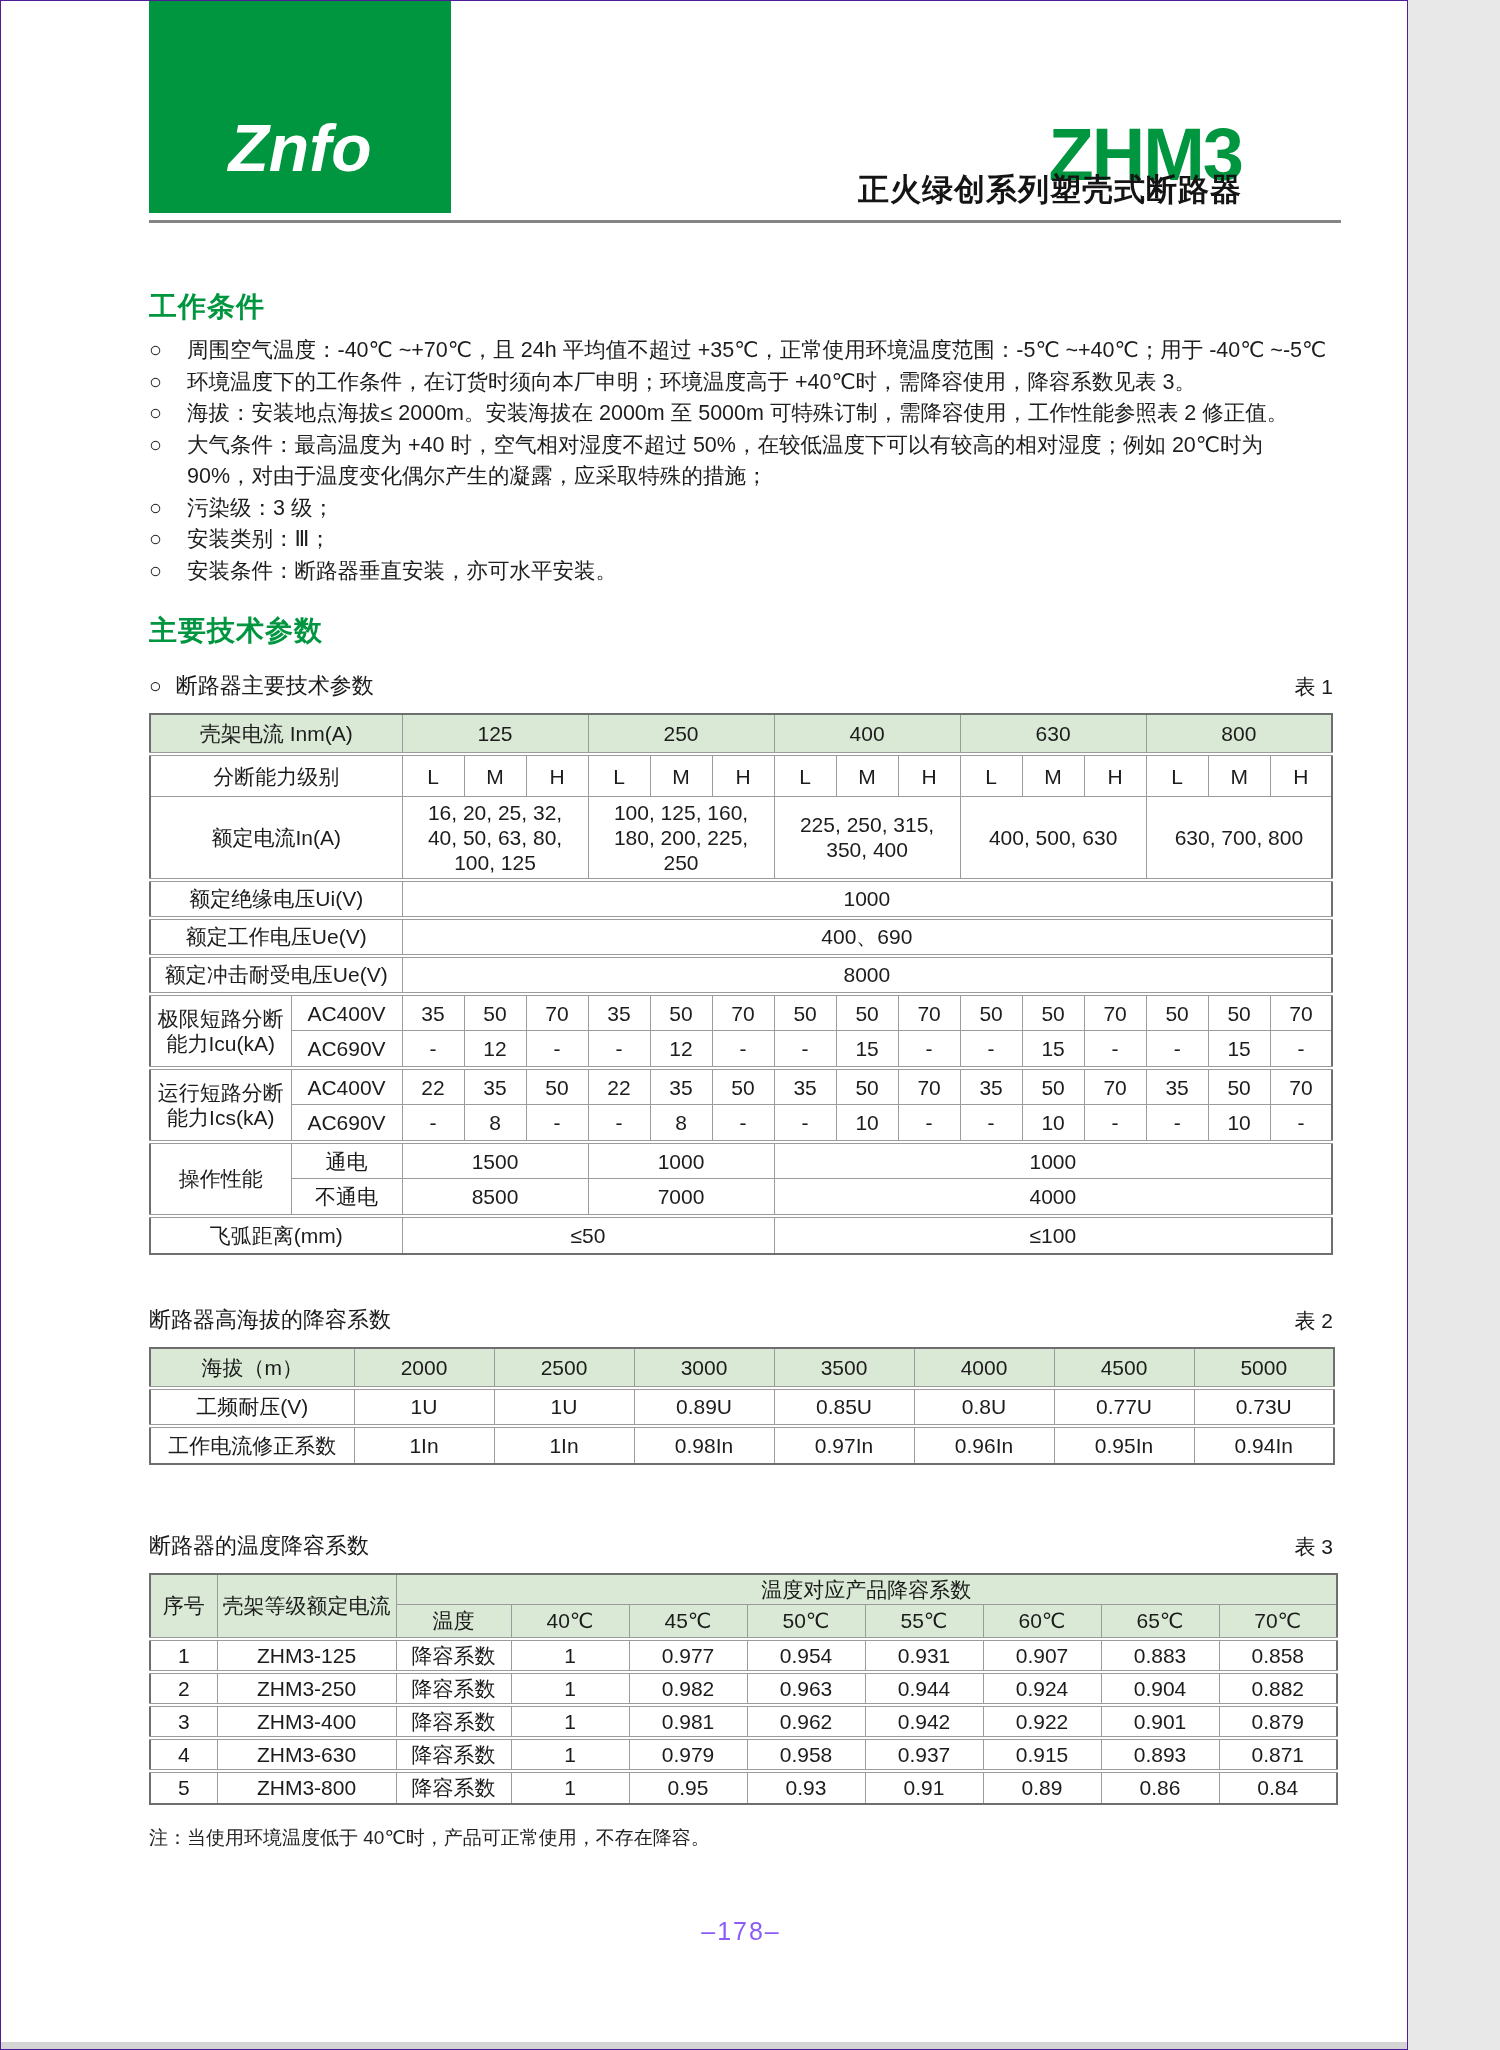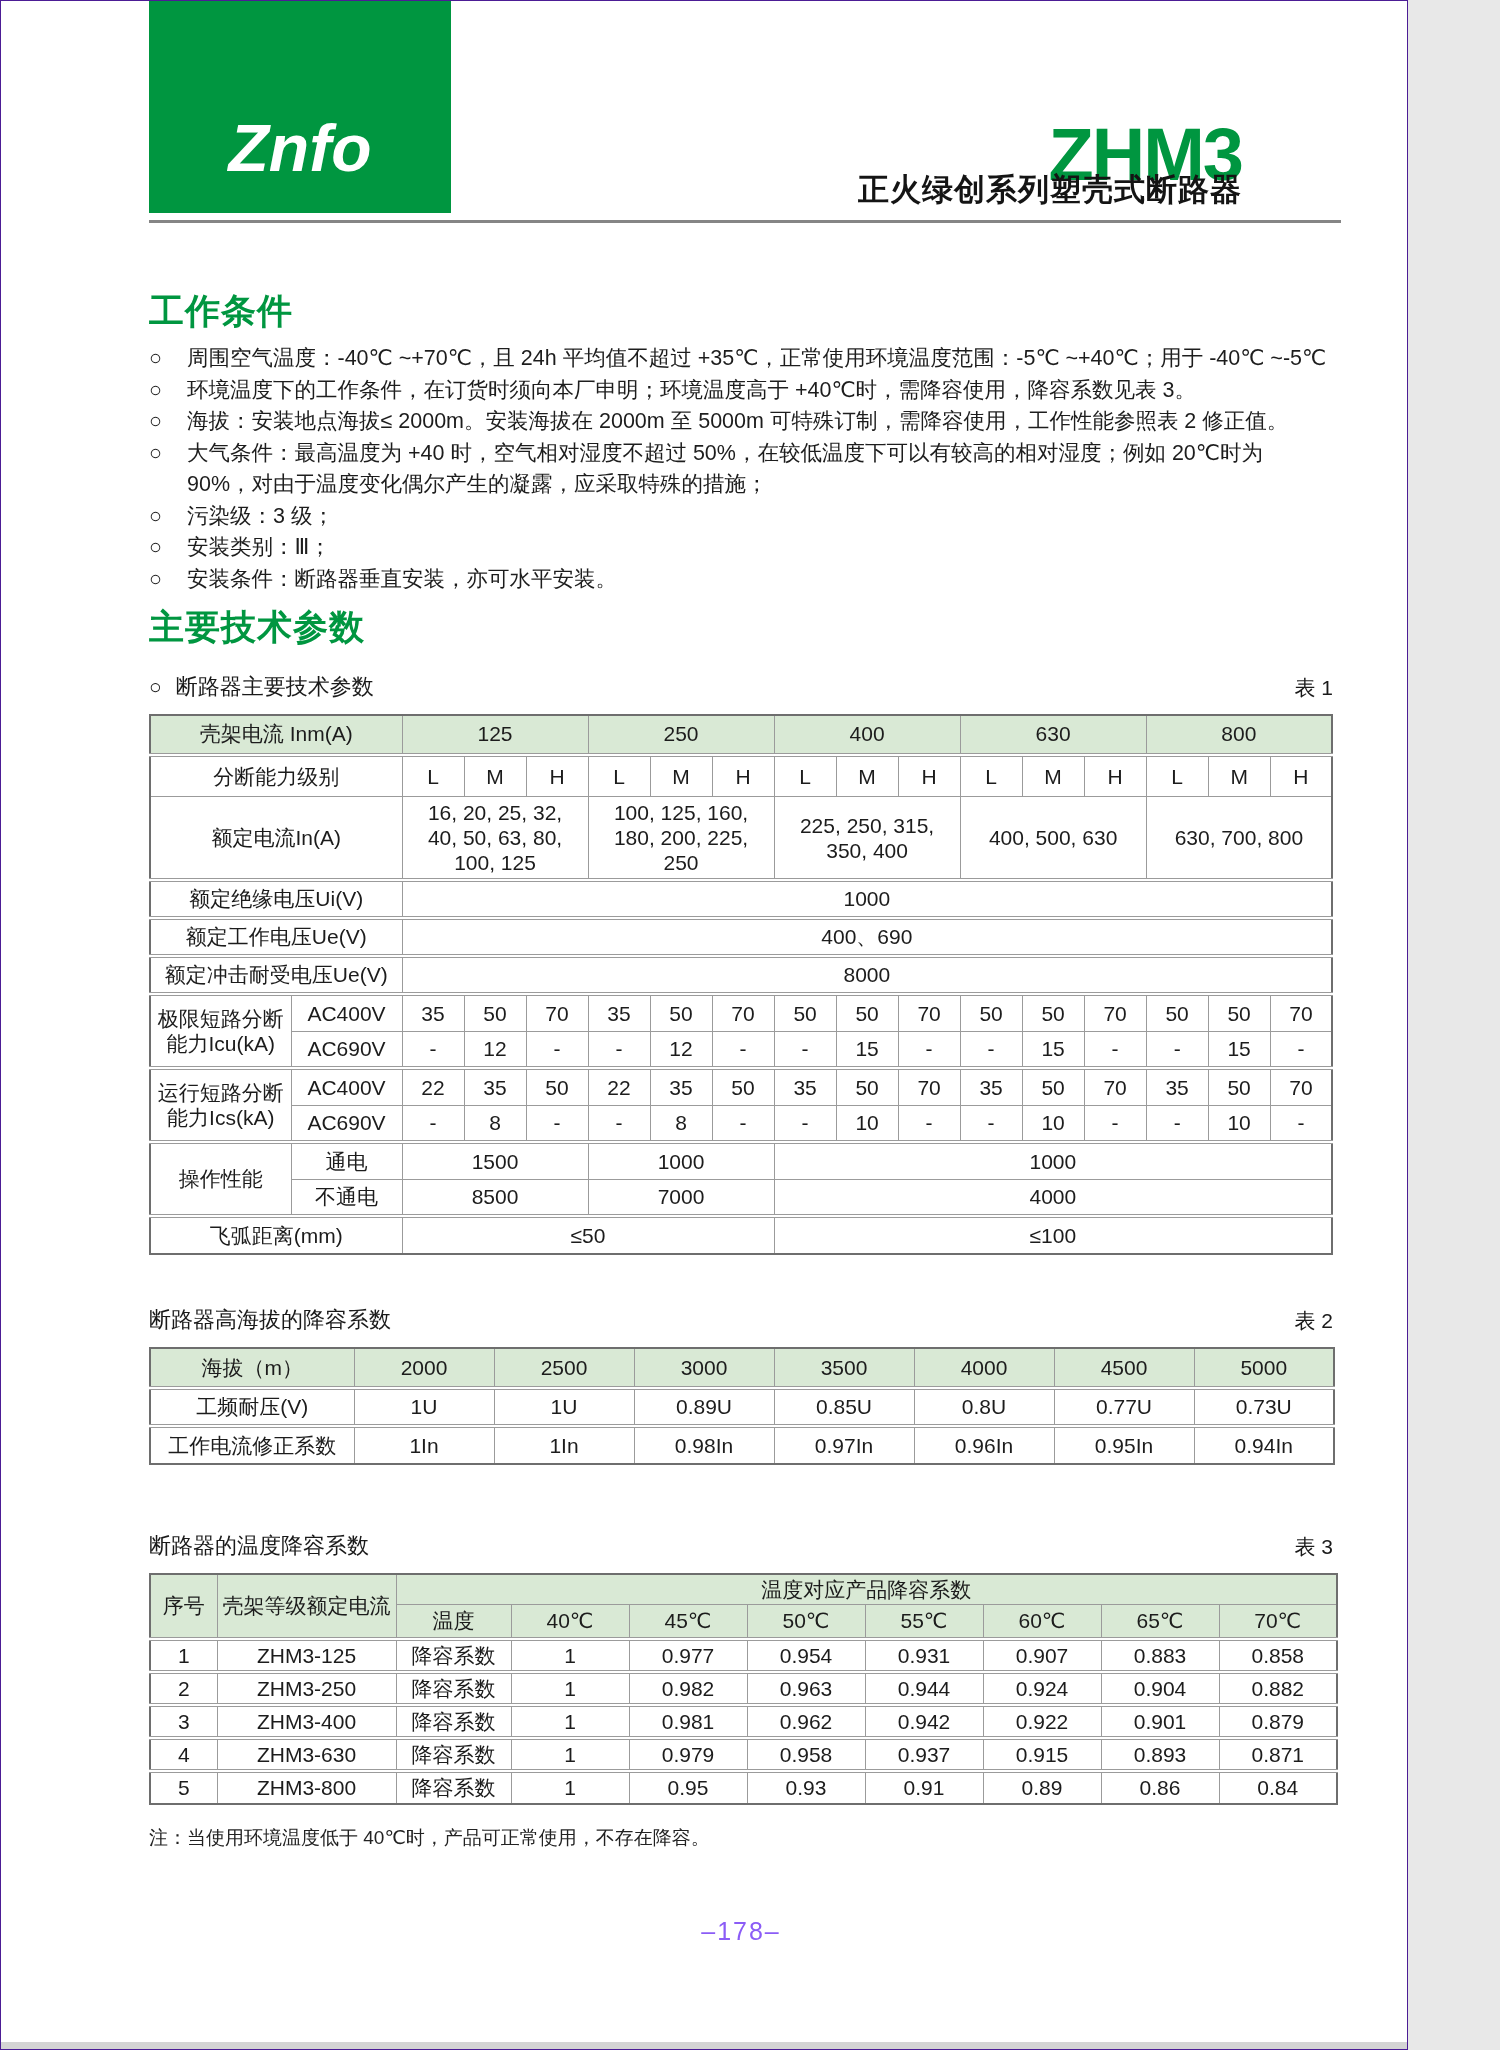--- a/index.html
+++ b/index.html
@@ -39,24 +39,24 @@
     line-height:1.1;
   }
   .header-rule{
     position:absolute;left:148px;top:219px;width:1192px;height:3px;
     background:#858585;
   }
   
   .content{position:absolute;left:148px;top:0;width:1184px;}
   .sec-title{
     margin:0;color:var(--brand-green);
-    font-size:35px;font-weight:bold;line-height:1.15;letter-spacing:1px;
+    font-size:28px;font-weight:bold;line-height:1.15;letter-spacing:1px;
   }
   .sec-title.first{margin-top:290px;}
-  .sec-title.second{margin-top:12px;}
+  .sec-title.second{margin-top:28px;}
   .bullets{margin-top:12px;font-size:21.5px;line-height:31.5px;color:#1d1d1d;}
   .b-item{display:flex;}
   .b-dot{width:38px;flex:0 0 38px;}
   .b-text{flex:1;}
   .caption-row{
     display:flex;justify-content:space-between;align-items:flex-end;
     font-size:22px;color:#1a1a1a;
   }
   .caption-row.t1{margin-top:24px;}
   .caption-row.t2{margin-top:50px;}

